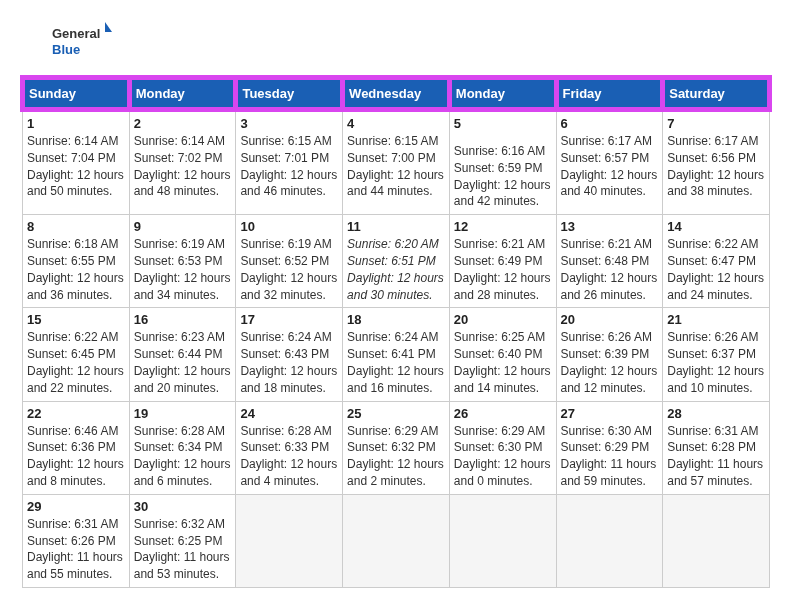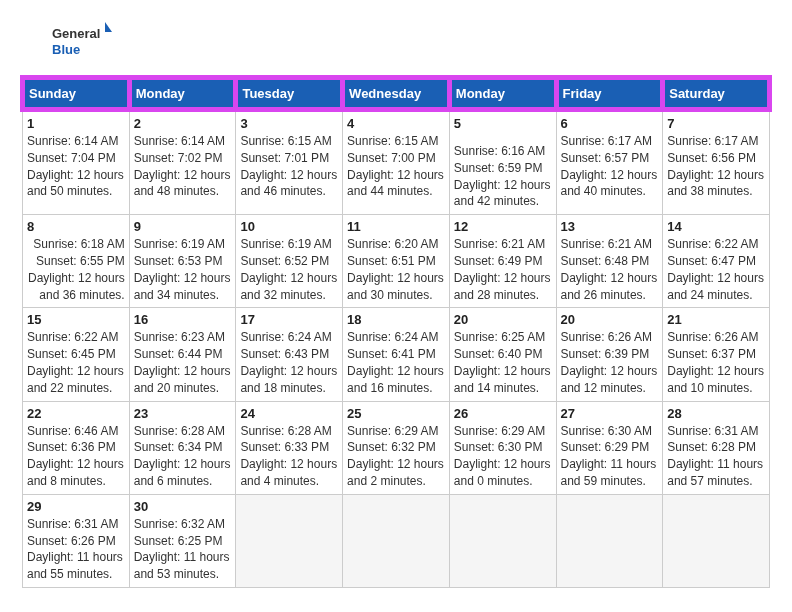--- a/index.html
+++ b/index.html
@@ -148,42 +148,42 @@
           <span class="day-num">7</span>
           <div class="day-info" style="white-space: pre-line;">Sunrise: 6:17 AM
 Sunset: 6:56 PM
 Daylight: 12 hours
 and 38 minutes.</div>
         </td>
       </tr>
       <tr>
         <td>
           <span class="day-num">8</span>
-          <div class="day-info" style="white-space: pre-line; text-align: right;">Sunrise: 6:18 AM
+          <div class="day-info" style="white-space: pre-line;">Sunrise: 6:18 AM
 Sunset: 6:55 PM
 Daylight: 12 hours
 and 36 minutes.</div>
         </td>
         <td>
           <span class="day-num">9</span>
           <div class="day-info" style="white-space: pre-line;">Sunrise: 6:19 AM
 Sunset: 6:53 PM
 Daylight: 12 hours
 and 34 minutes.</div>
         </td>
         <td>
           <span class="day-num">10</span>
           <div class="day-info" style="white-space: pre-line;">Sunrise: 6:19 AM
 Sunset: 6:52 PM
 Daylight: 12 hours
 and 32 minutes.</div>
         </td>
         <td>
           <span class="day-num">11</span>
-          <div class="day-info" style="white-space: pre-line;">Sunrise: 6:20 AM
+          <div class="day-info" style="white-space: pre-line; font-style: italic;">Sunrise: 6:20 AM
 Sunset: 6:51 PM
 Daylight: 12 hours
 and 30 minutes.</div>
         </td>
         <td>
           <span class="day-num">12</span>
           <div class="day-info" style="white-space: pre-line;">Sunrise: 6:21 AM
 Sunset: 6:49 PM
 Daylight: 12 hours
 and 28 minutes.</div>
@@ -256,21 +256,21 @@
       </tr>
       <tr>
         <td>
           <span class="day-num">22</span>
           <div class="day-info" style="white-space: pre-line;">Sunrise: 6:46 AM
 Sunset: 6:36 PM
 Daylight: 12 hours
 and 8 minutes.</div>
         </td>
         <td>
-          <span class="day-num">23</span>
+          <span class="day-num">19</span>
           <div class="day-info" style="white-space: pre-line;">Sunrise: 6:28 AM
 Sunset: 6:34 PM
 Daylight: 12 hours
 and 6 minutes.</div>
         </td>
         <td>
           <span class="day-num">24</span>
           <div class="day-info" style="white-space: pre-line;">Sunrise: 6:28 AM
 Sunset: 6:33 PM
 Daylight: 12 hours

